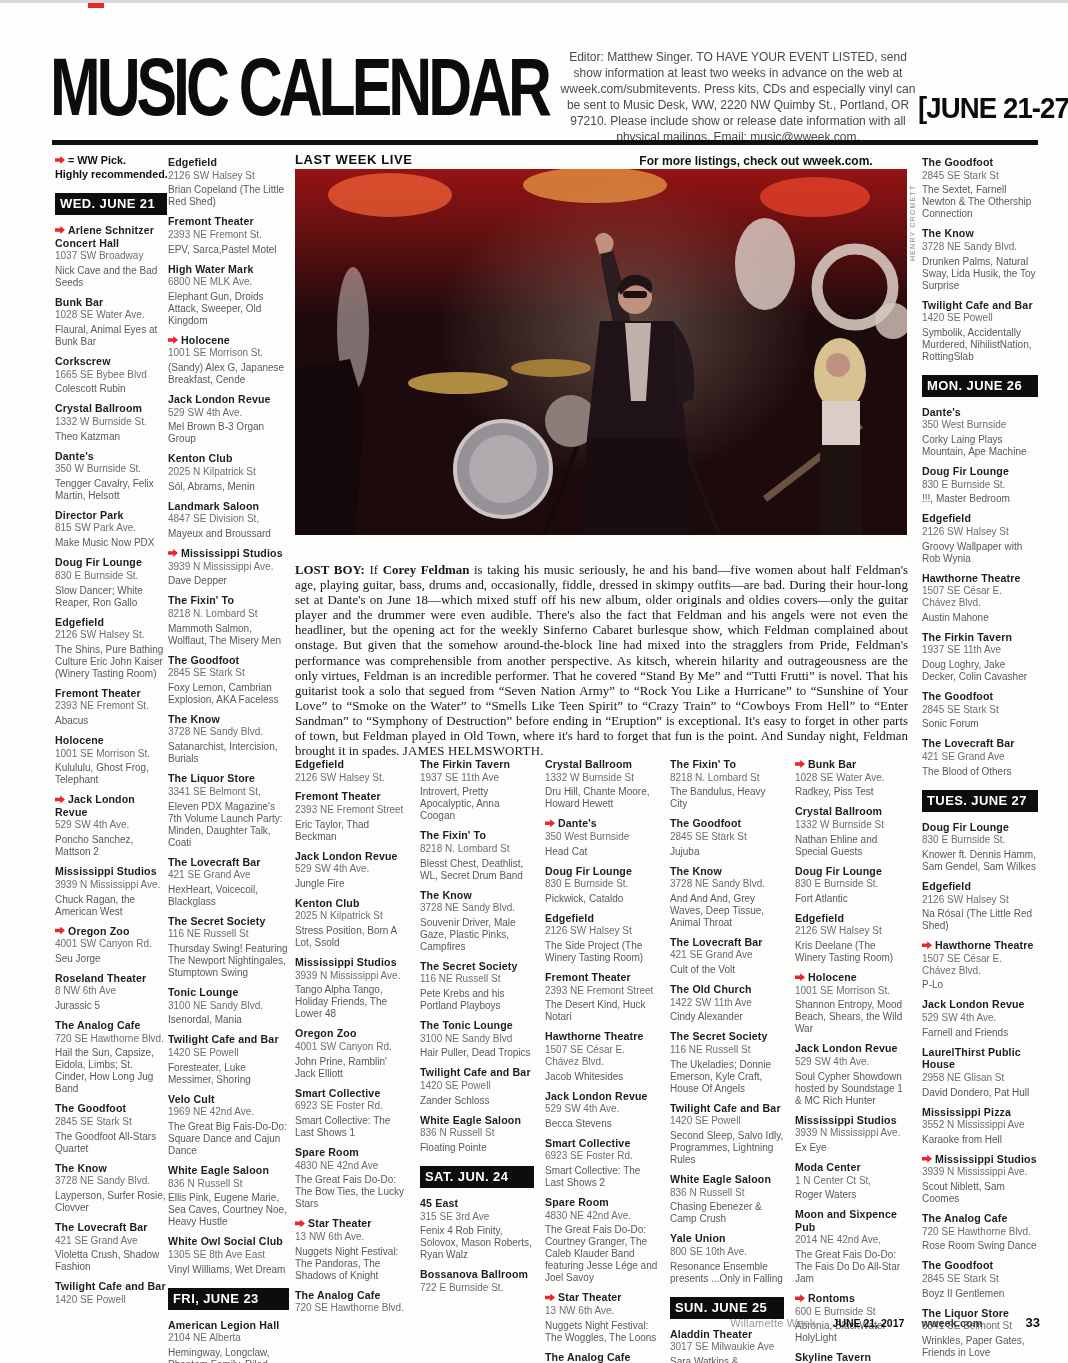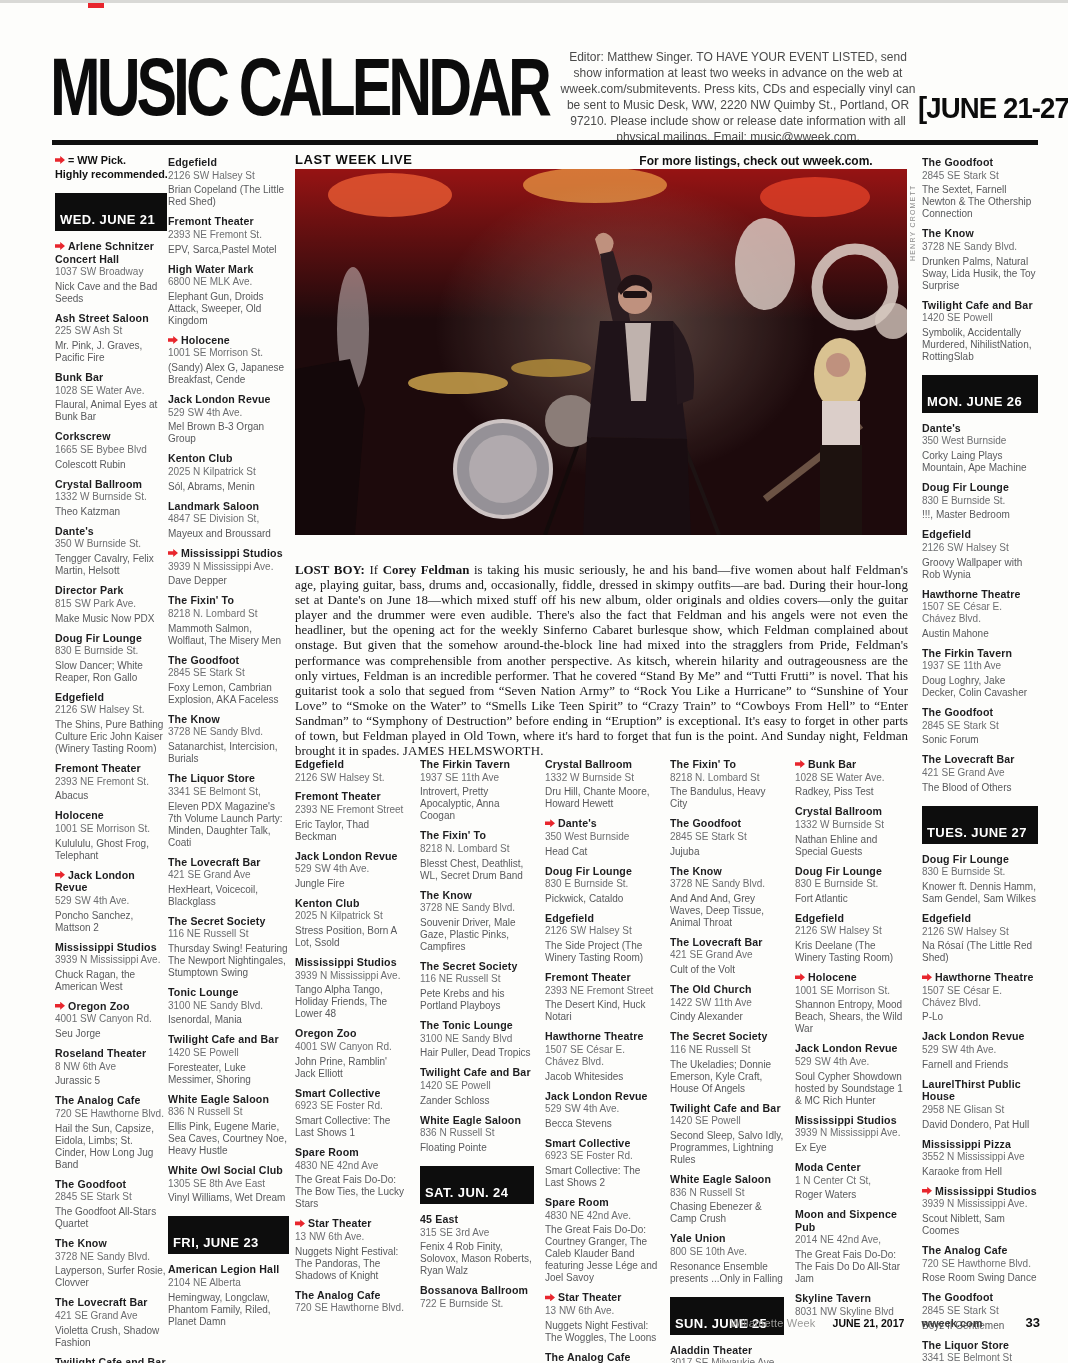--- a/index.html
+++ b/index.html
@@ -20,21 +20,21 @@
   .col1{left:55px;top:190px;width:112px;}
   .col2{left:168px;top:153px;width:121px;}
   .colR{left:922px;top:153px;width:116px;}
   .b1{left:295px;top:755px;width:114px;}
   .b2{left:420px;top:755px;width:114px;}
   .b3{left:545px;top:755px;width:114px;}
   .b4{left:670px;top:755px;width:114px;}
   .b5{left:795px;top:755px;width:114px;}
 
   .dayhdr{background:#0d0d0d;color:#fff;font-weight:700;font-size:13px;letter-spacing:.4px;
-          padding:19px 5px 4px;margin:12px 0 9px;white-space:nowrap;}
+          padding:3px 5px 4px;margin:12px 0 9px;white-space:nowrap;}
   .col1 .dayhdr:first-child,.b1 .dayhdr:first-child{margin-top:0;}
   .venue{margin-bottom:7px;}
   .vname{font-size:10.6px;font-weight:700;color:#1d1d1f;line-height:1.18;letter-spacing:.15px;}
   .vaddr{font-size:10px;color:#6d6e71;line-height:1.18;margin-top:1px;}
   .vacts{font-size:10px;color:#58595c;line-height:1.2;margin-top:3px;}
   .pick{display:inline-block;width:10px;height:8px;margin-right:3px;background:#e8262d;
         clip-path:polygon(0 28%,52% 28%,52% 0,100% 50%,52% 100%,52% 72%,0 72%);}
 
   .lwl{position:absolute;left:295px;top:149px;font-size:13px;font-weight:700;letter-spacing:.6px;color:#0d0d0d;}
   .photo{position:absolute;left:295px;top:166px;width:612px;height:366px;background:#150a0c;}
@@ -135,25 +135,20 @@
   </div>
 
   <div class="col col1">
       <div class="dayhdr">WED. JUNE 21</div>
       <div class="venue">
         <div class="vname"><span class="pick"></span>Arlene Schnitzer Concert Hall</div>
         <div class="vaddr">1037 SW Broadway</div>
         <div class="vacts">Nick Cave and the Bad Seeds</div>
       </div>
       <div class="venue">
-        <div class="vname">Ash Street Saloon</div>
-        <div class="vaddr">225 SW Ash St</div>
-        <div class="vacts">Mr. Pink, J. Graves, Pacific Fire</div>
-      </div>
-      <div class="venue">
         <div class="vname">Bunk Bar</div>
         <div class="vaddr">1028 SE Water Ave.</div>
         <div class="vacts">Flaural, Animal Eyes at Bunk Bar</div>
       </div>
       <div class="venue">
         <div class="vname">Corkscrew</div>
         <div class="vaddr">1665 SE Bybee Blvd</div>
         <div class="vacts">Colescott Rubin</div>
       </div>
       <div class="venue">
@@ -311,20 +306,25 @@
         <div class="vname">Tonic Lounge</div>
         <div class="vaddr">3100 NE Sandy Blvd.</div>
         <div class="vacts">Isenordal, Mania</div>
       </div>
       <div class="venue">
         <div class="vname">Twilight Cafe and Bar</div>
         <div class="vaddr">1420 SE Powell</div>
         <div class="vacts">Foresteater, Luke Messimer, Shoring</div>
       </div>
       <div class="venue">
+        <div class="vname">Velo Cult</div>
+        <div class="vaddr">1969 NE 42nd Ave.</div>
+        <div class="vacts">The Great Big Fais-Do-Do: Square Dance and Cajun Dance</div>
+      </div>
+      <div class="venue">
         <div class="vname">White Eagle Saloon</div>
         <div class="vaddr">836 N Russell St</div>
         <div class="vacts">Ellis Pink, Eugene Marie, Sea Caves, Courtney Noe, Heavy Hustle</div>
       </div>
       <div class="venue">
         <div class="vname">White Owl Social Club</div>
         <div class="vaddr">1305 SE 8th Ave East</div>
         <div class="vacts">Vinyl Williams, Wet Dream</div>
       </div>
       <div class="dayhdr">FRI, JUNE 23</div>
@@ -578,20 +578,25 @@
       </div>
       <div class="venue">
         <div class="vname">Moda Center</div>
         <div class="vaddr">1 N Center Ct St,</div>
         <div class="vacts">Roger Waters</div>
       </div>
       <div class="venue">
         <div class="vname">Moon and Sixpence Pub</div>
         <div class="vaddr">2014 NE 42nd Ave,</div>
         <div class="vacts">The Great Fais Do-Do: The Fais Do Do All-Star Jam</div>
+      </div>
+      <div class="venue">
+        <div class="vname"><span class="pick"></span>Rontoms</div>
+        <div class="vaddr">600 E Burnside St</div>
+        <div class="vacts">Abronia, BlackWater HolyLight</div>
       </div>
       <div class="venue">
         <div class="vname">Skyline Tavern</div>
         <div class="vaddr">8031 NW Skyline Blvd</div>
       </div>
     </div>
   <div class="col colR">
       <div class="venue">
         <div class="vname">The Goodfoot</div>
         <div class="vaddr">2845 SE Stark St</div>

